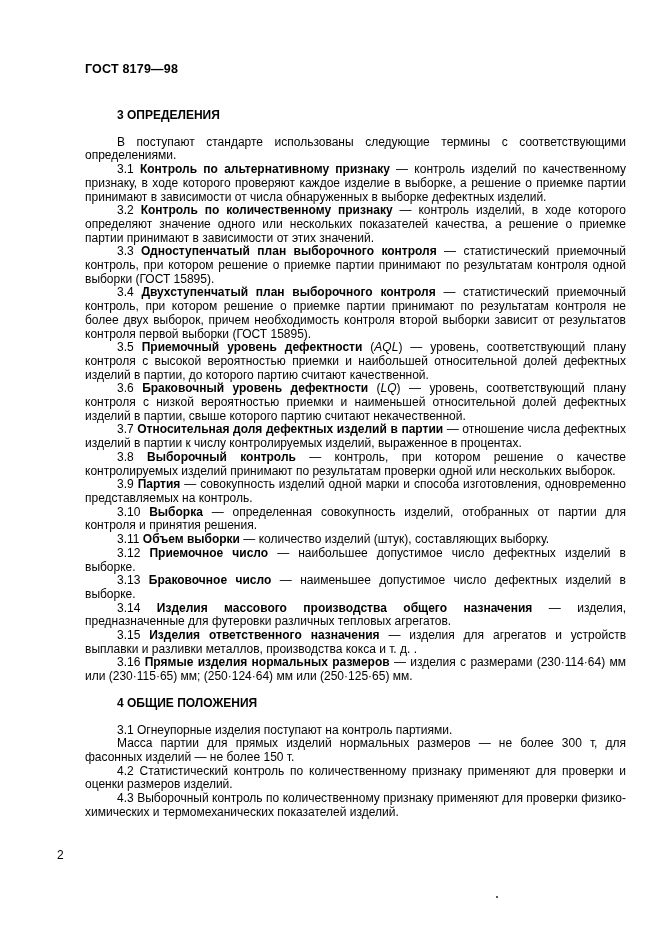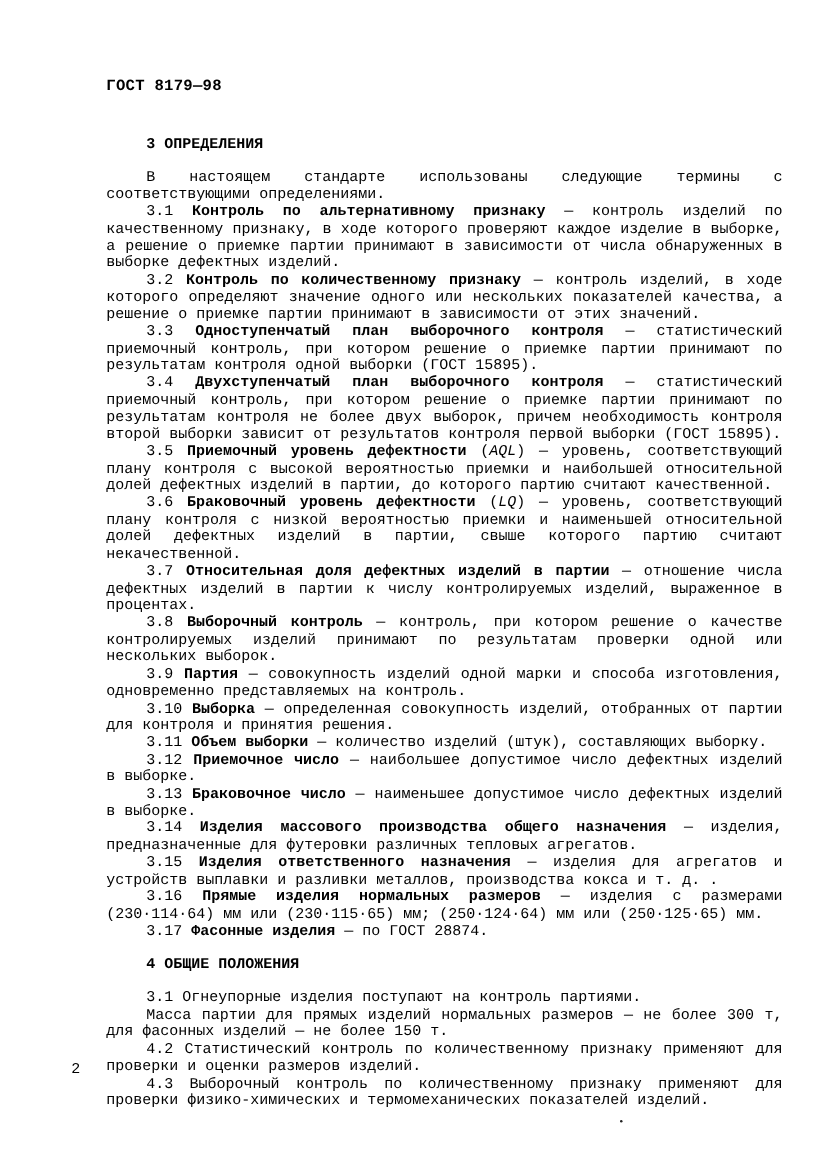--- a/index.html
+++ b/index.html
@@ -2,21 +2,21 @@
 <html><head>
 <meta charset="utf-8">
 <style>
   html, body { margin: 0; padding: 0; background: #ffffff; }
   .page {
     position: relative;
     width: 661px;
     height: 936px;
     background: #ffffff;
     color: #000000;
-    font-family: Liberation Mono, monospace;
+    font-family: Liberation Sans, sans-serif;
     overflow: hidden;
   }
   .doc-header {
     position: absolute;
     top: 62px;
     left: 85px;
     font-size: 12.5px;
     font-weight: bold;
     letter-spacing: 0.2px;
   }
@@ -58,38 +58,37 @@
     border-radius: 50%;
   }
 </style>
 </head>
 <body>
 
 <div class="page">
   <div class="doc-header">ГОСТ 8179—98</div>
   <div class="content">
       <div class="heading">3 ОПРЕДЕЛЕНИЯ</div>
-      <p class="para"><span>В настоящем стандарте использованы следующие термины с соответствующими определениями.</span></p>
+      <p class="para"><span>В поступают стандарте использованы следующие термины с соответствующими определениями.</span></p>
       <p class="para"><span>3.1 </span><span class="b">Контроль по альтернативному признаку</span><span> — контроль изделий по качественному признаку, в ходе которого проверяют каждое изделие в выборке, а решение о приемке партии принимают в зависимости от числа обнаруженных в выборке дефектных изделий.</span></p>
       <p class="para"><span>3.2 </span><span class="b">Контроль по количественному признаку</span><span> — контроль изделий, в ходе которого определяют значение одного или нескольких показателей качества, а решение  о приемке партии принимают в зависимости от этих значений.</span></p>
       <p class="para"><span>3.3 </span><span class="b">Одноступенчатый план выборочного контроля</span><span> — статистический приемочный контроль, при котором решение о приемке партии принимают по результатам контроля одной выборки (ГОСТ 15895).</span></p>
       <p class="para"><span>3.4 </span><span class="b">Двухступенчатый план выборочного контроля</span><span> — статистический приемочный контроль, при котором решение о приемке партии принимают по результатам контроля не более двух выборок, причем необходимость контроля второй выборки зависит от результатов контроля первой выборки (ГОСТ 15895).</span></p>
       <p class="para"><span>3.5 </span><span class="b">Приемочный уровень дефектности</span><span> (</span><span class="i">AQL</span><span>)  —  уровень, соответствующий плану контроля с высокой вероятностью приемки и наибольшей относительной долей дефектных изделий в партии, до которого партию считают качественной.</span></p>
       <p class="para"><span>3.6 </span><span class="b">Браковочный уровень дефектности</span><span> (</span><span class="i">LQ</span><span>)  —  уровень, соответствующий плану контроля с низкой вероятностью приемки и наименьшей относительной долей дефектных изделий в партии, свыше которого партию считают некачественной.</span></p>
       <p class="para"><span>3.7 </span><span class="b">Относительная доля дефектных изделий в партии</span><span> — отношение числа дефектных изделий в партии к числу контролируемых изделий, выраженное в процентах.</span></p>
       <p class="para"><span>3.8 </span><span class="b">Выборочный контроль</span><span> — контроль, при котором решение о качестве контролируемых изделий принимают по результатам проверки одной или нескольких выборок.</span></p>
       <p class="para"><span>3.9 </span><span class="b">Партия</span><span> — совокупность изделий одной марки и способа изготовления, одновременно представляемых на контроль.</span></p>
       <p class="para"><span>3.10 </span><span class="b">Выборка</span><span> — определенная совокупность изделий, отобранных от партии для контроля и принятия решения.</span></p>
       <p class="para"><span>3.11 </span><span class="b">Объем выборки</span><span> — количество изделий (штук), составляющих выборку.</span></p>
       <p class="para"><span>3.12 </span><span class="b">Приемочное число</span><span> — наибольшее допустимое число дефектных изделий в выборке.</span></p>
       <p class="para"><span>3.13 </span><span class="b">Браковочное число</span><span> — наименьшее допустимое число дефектных изделий в выборке.</span></p>
       <p class="para"><span>3.14 </span><span class="b">Изделия массового производства общего назначения</span><span> — изделия, предназначенные для футеровки различных тепловых агрегатов.</span></p>
       <p class="para"><span>3.15 </span><span class="b">Изделия ответственного назначения</span><span> — изделия для агрегатов и устройств выплавки и разливки металлов, производства кокса и т. д. .</span></p>
       <p class="para"><span>3.16 </span><span class="b">Прямые изделия нормальных размеров</span><span> — изделия с размерами (230·114·64) мм или (230·115·65) мм;  (250·124·64) мм  или  (250·125·65) мм.</span></p>
-      <p class="para"><span>3.17 </span><span class="b">Фасонные изделия</span><span> — по ГОСТ 28874.</span></p>
       <div class="heading">4 ОБЩИЕ ПОЛОЖЕНИЯ</div>
       <p class="para"><span>3.1 Огнеупорные изделия поступают на контроль партиями.</span></p>
       <p class="para"><span>Масса партии для прямых изделий нормальных размеров — не более 300 т, для фасонных изделий — не более 150 т.</span></p>
       <p class="para"><span>4.2 Статистический контроль по количественному признаку применяют для проверки и оценки размеров изделий.</span></p>
       <p class="para"><span>4.3 Выборочный контроль по количественному признаку применяют для проверки физико-химических и термомеханических показателей изделий.</span></p>
     </div>
   <div class="page-number">2</div>
   <div class="artifact-dot"></div>
 </div>
 

